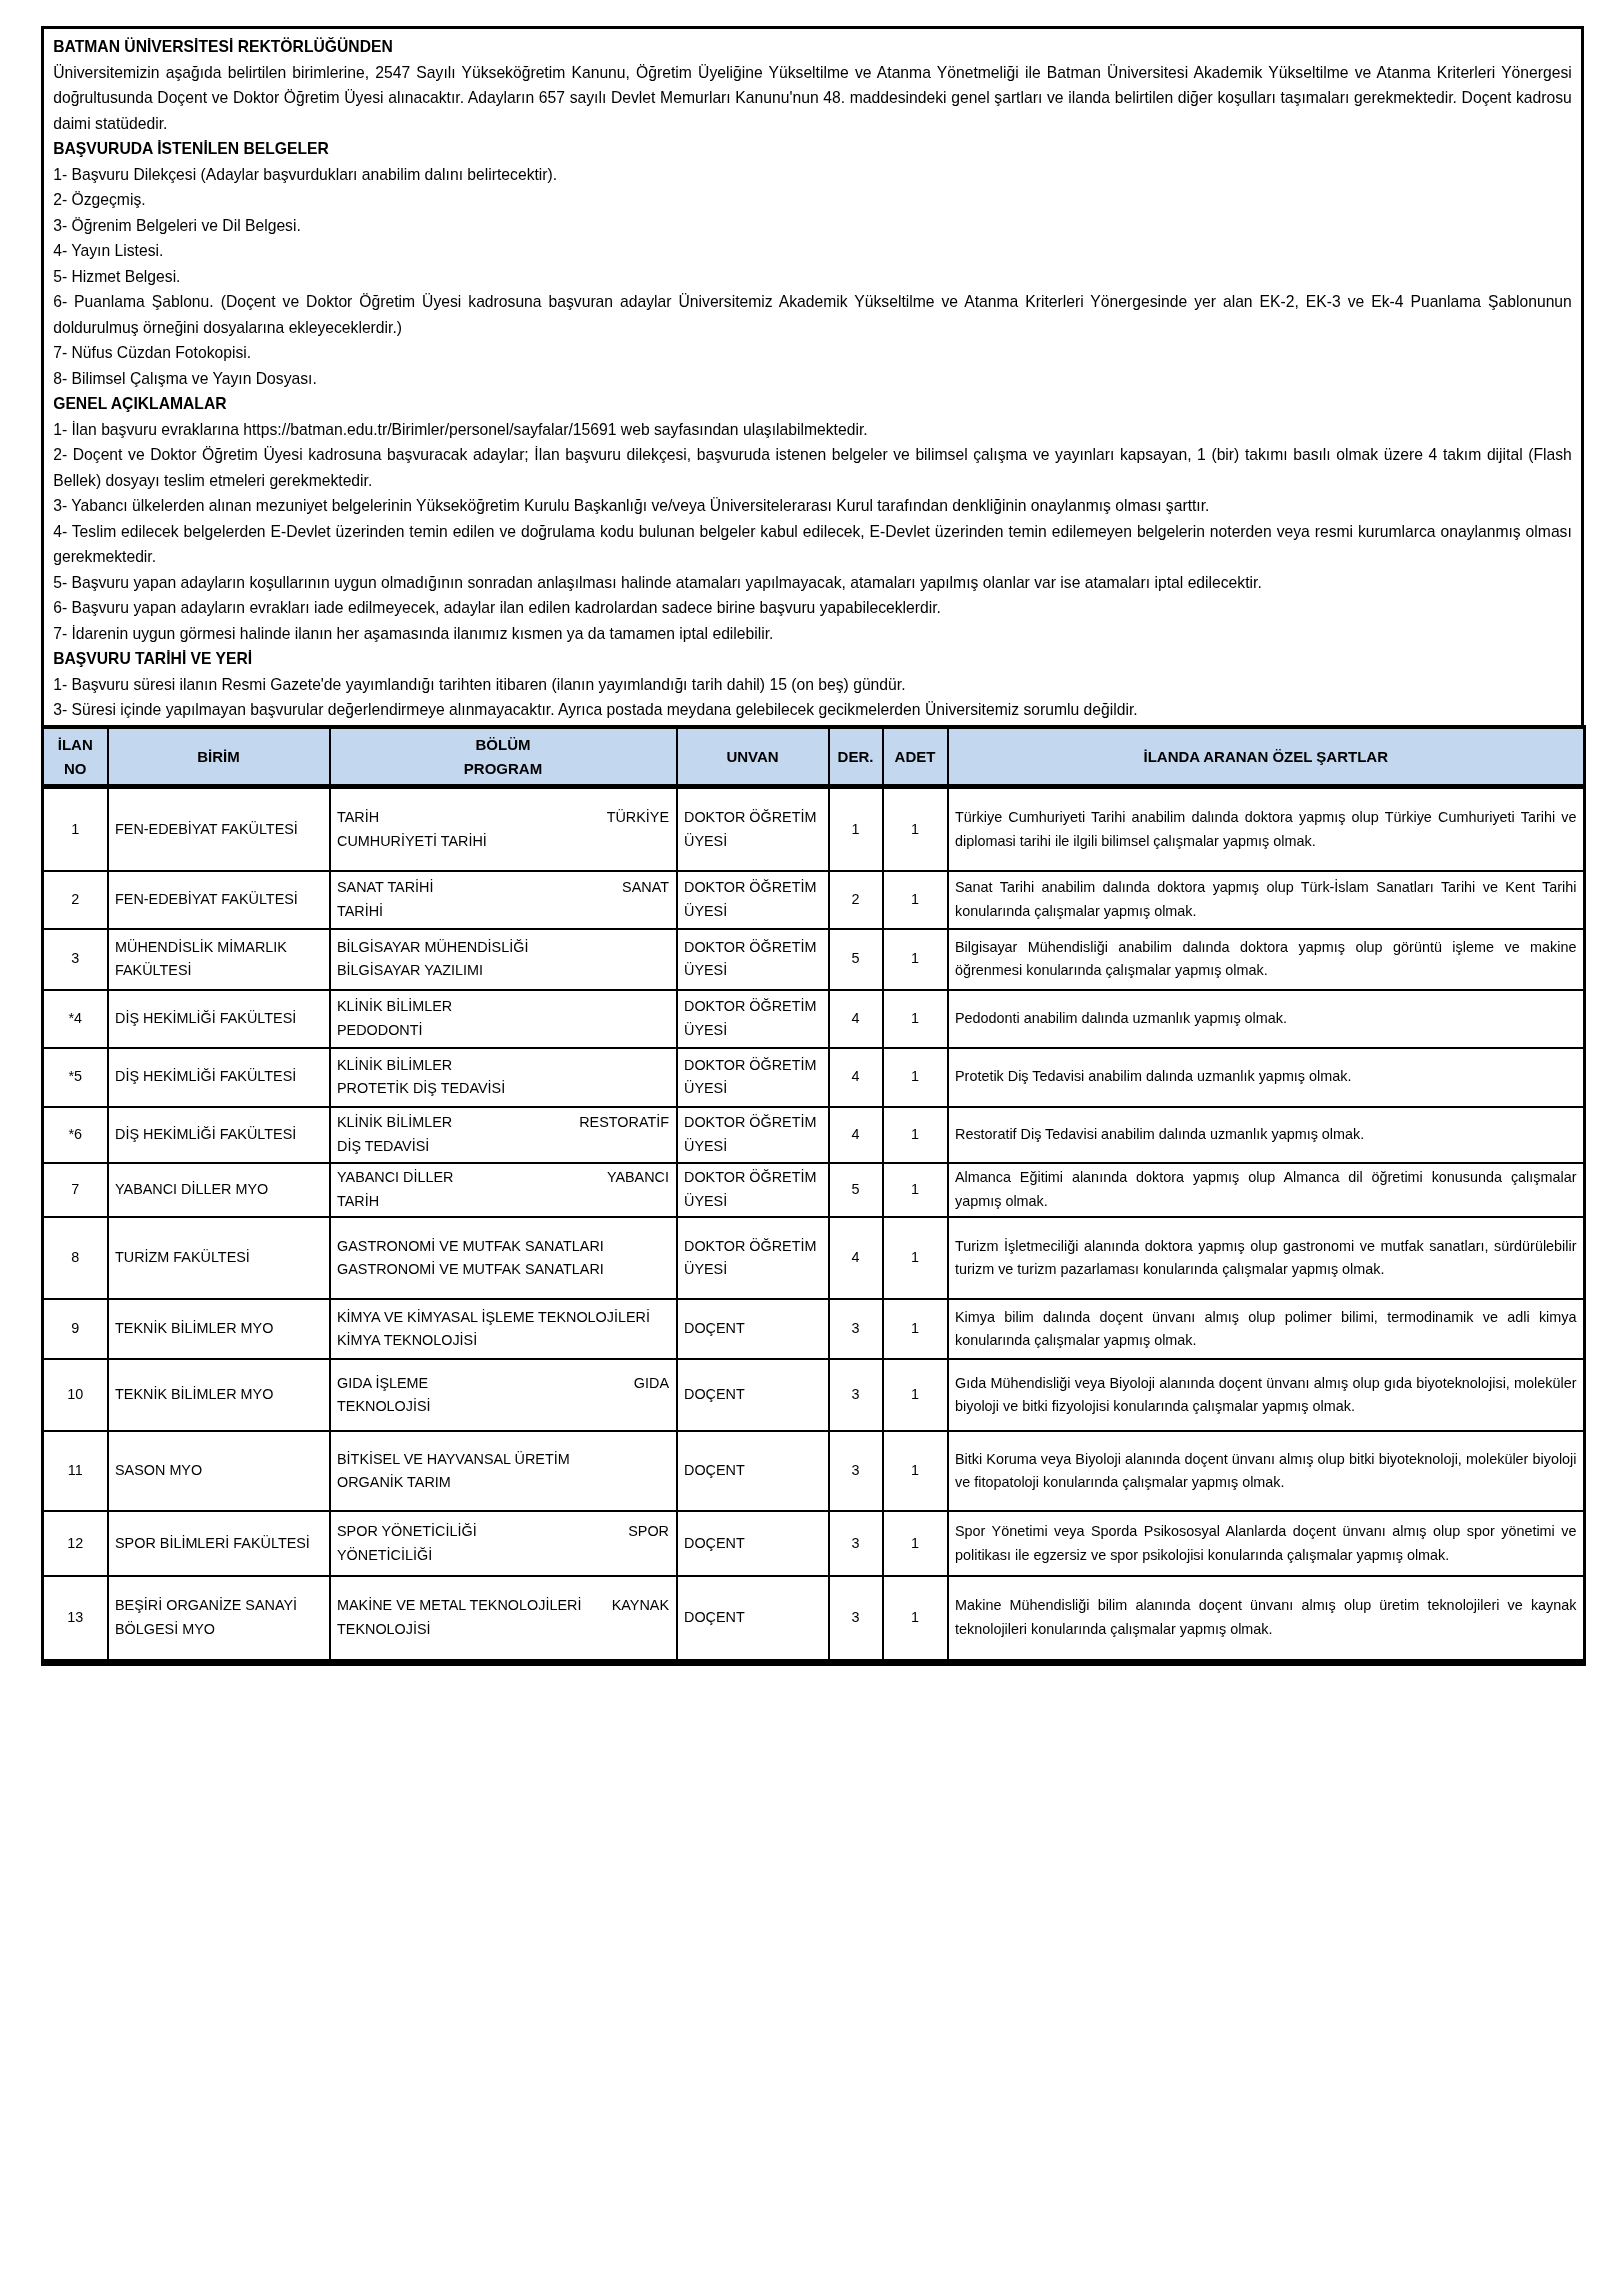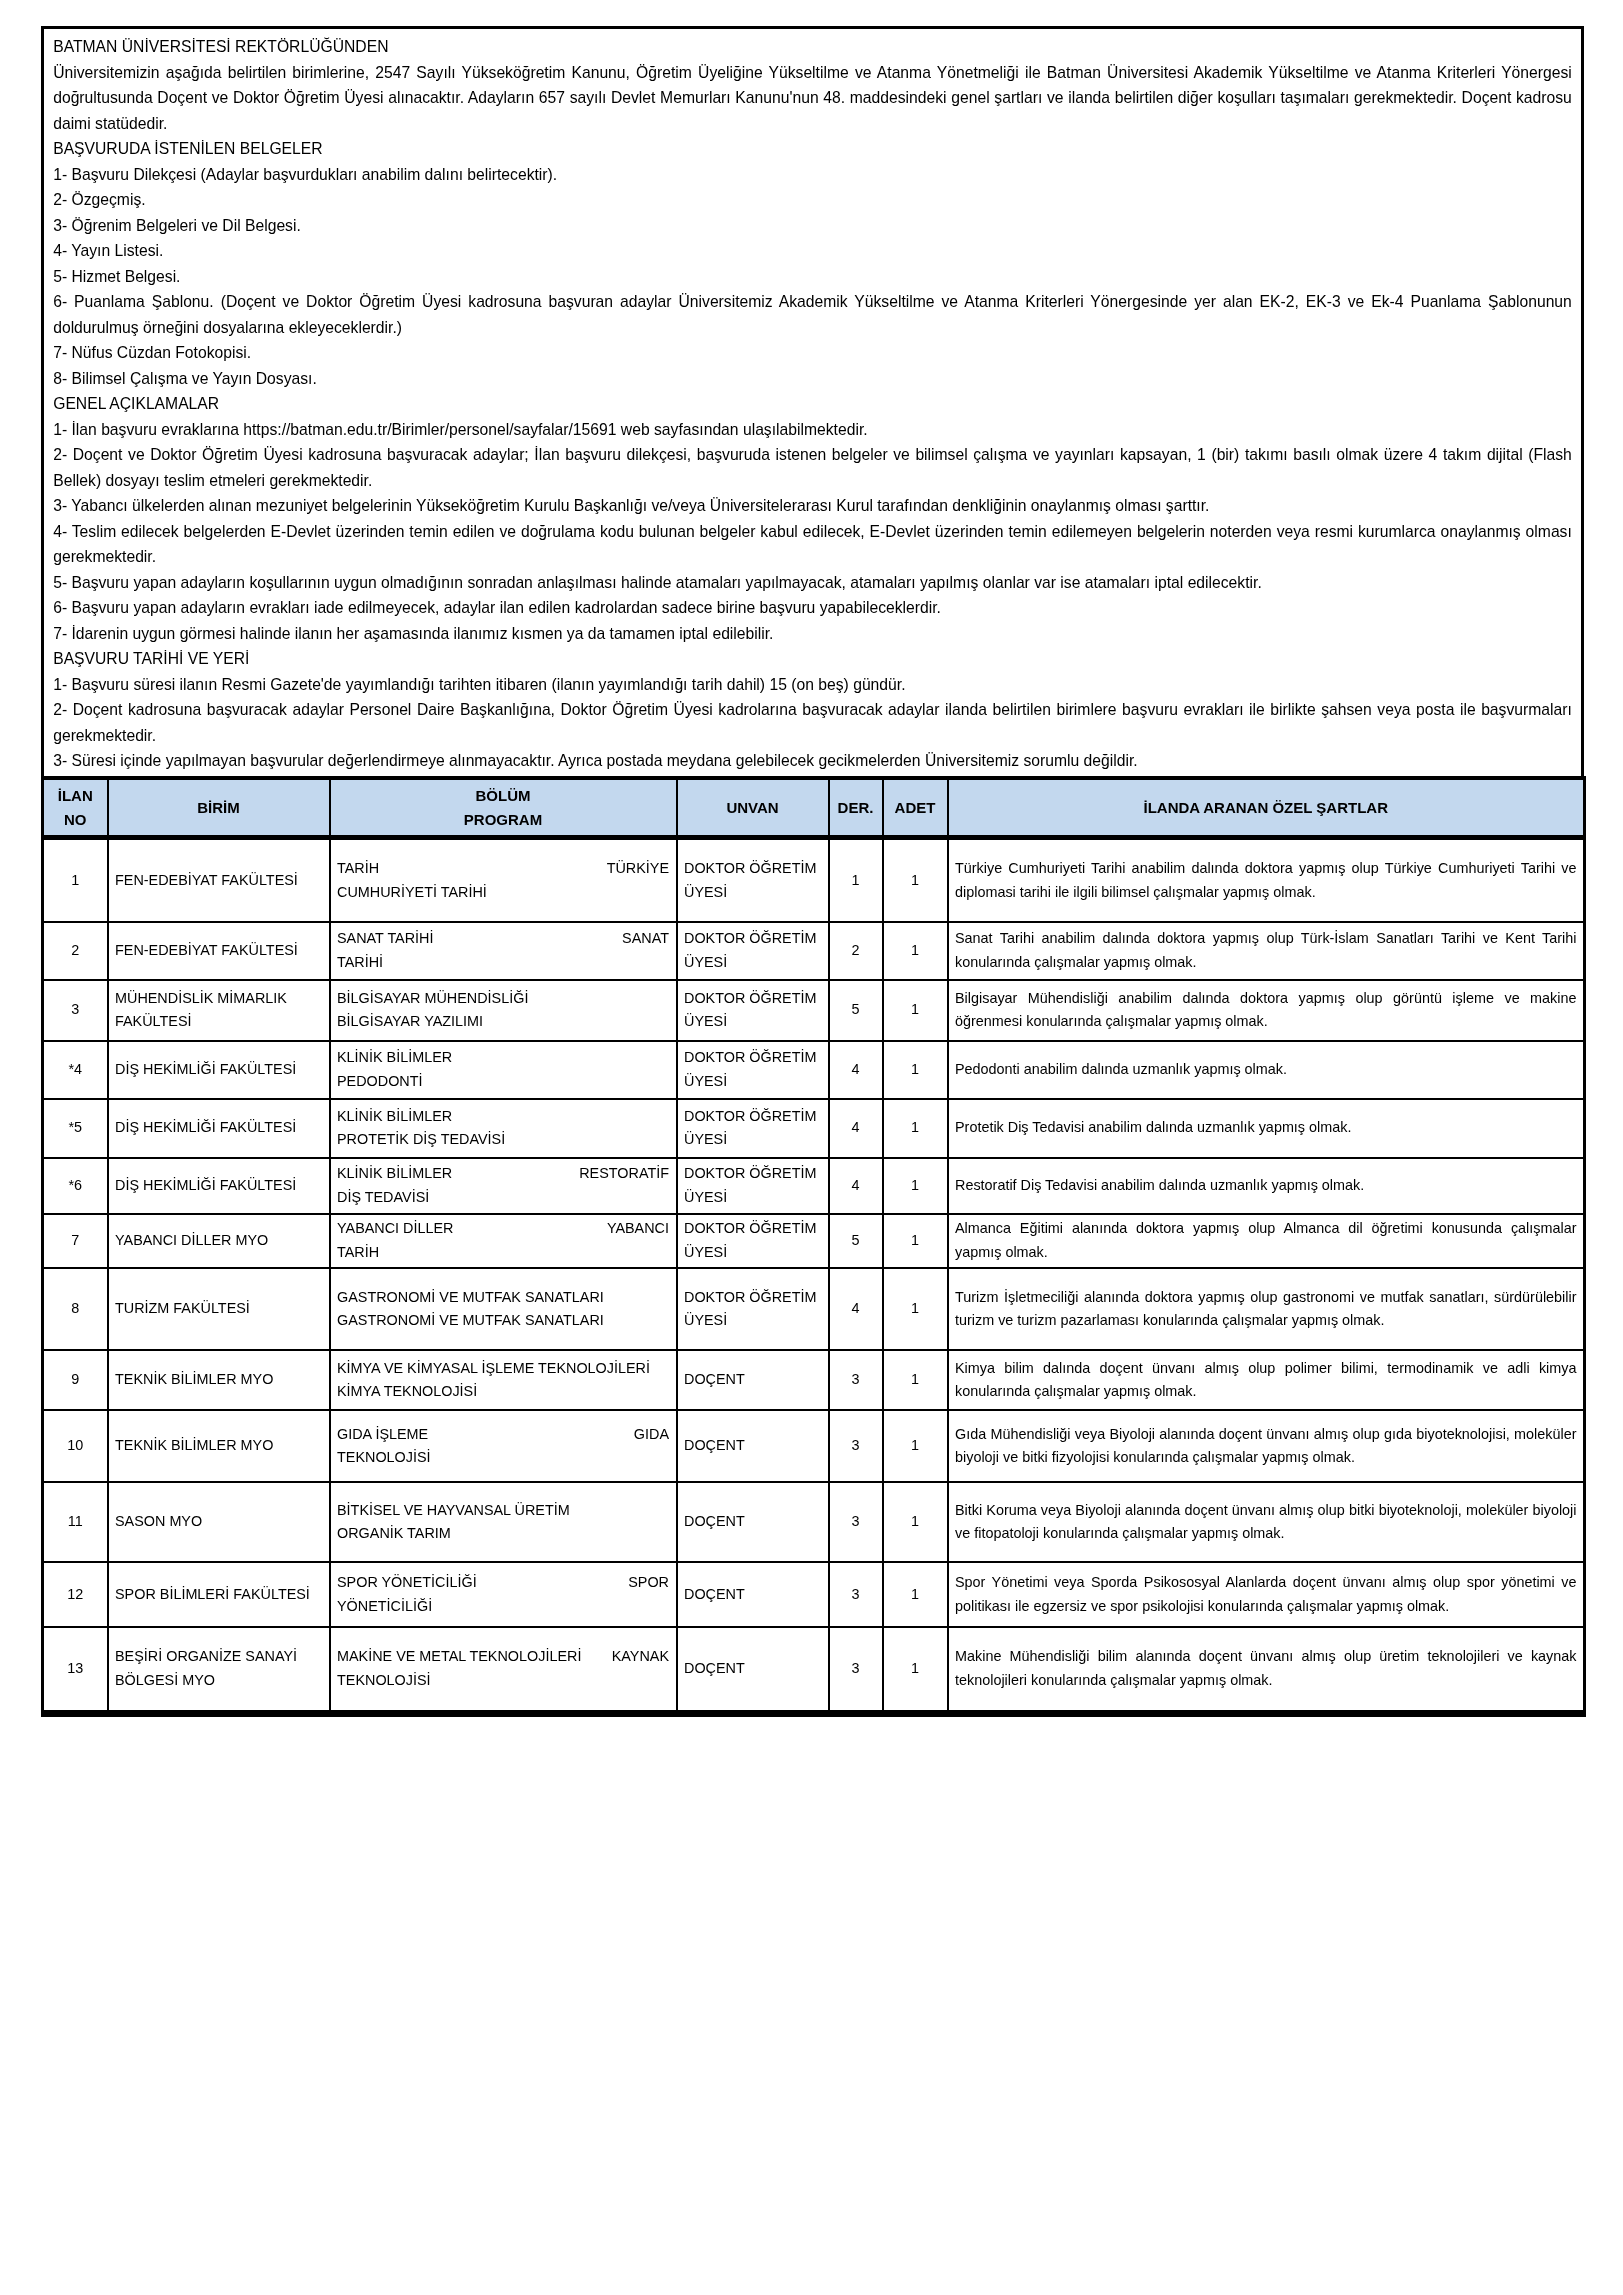--- a/index.html
+++ b/index.html
@@ -11,21 +11,21 @@
   .doc{
     position:absolute;left:41px;top:26px;width:1543px;
   }
   
   .textblock{
     border:3.3px solid #000;border-bottom:none;
     padding:5.2px 9.2px 2.6px 9.2px;
     font-size:15.7px;line-height:25.5px;text-align:justify;
   }
   .textblock p{margin:0;}
-  .bold{font-weight:normal;}
+  .bold{font-weight:bold;}
   
   table.kadro{
     width:100%;border-collapse:collapse;table-layout:fixed;
     border:3.3px solid #000;border-top:4.6px solid #000;border-bottom:7.9px solid #000;
     font-size:14.4px;line-height:23.6px;
   }
   table.kadro th,table.kadro td{
     border:2px solid #000;
     padding:2.6px 6.5px;vertical-align:middle;overflow:hidden;
   }
@@ -76,21 +76,20 @@
         <p>4- Teslim edilecek belgelerden E-Devlet üzerinden temin edilen ve doğrulama kodu bulunan belgeler kabul edilecek, E-Devlet üzerinden temin edilemeyen belgelerin noterden veya resmi kurumlarca onaylanmış olması gerekmektedir.</p>
         <p>5- Başvuru yapan adayların koşullarının uygun olmadığının sonradan anlaşılması halinde atamaları yapılmayacak, atamaları yapılmış olanlar var ise atamaları iptal edilecektir.</p>
         <p>6- Başvuru yapan adayların evrakları iade edilmeyecek, adaylar ilan edilen kadrolardan sadece birine başvuru yapabileceklerdir.</p>
         <p>7- İdarenin uygun görmesi halinde ilanın her aşamasında ilanımız kısmen ya da tamamen iptal edilebilir.</p>
       </div>
 
     <p class="bold">BAŞVURU TARİHİ VE YERİ</p>
     <div>
 
     <p>1- Başvuru süresi ilanın Resmi Gazete'de yayımlandığı tarihten itibaren (ilanın yayımlandığı tarih dahil) 15 (on beş) gündür.</p>
-        <p>2- Doçent kadrosuna başvuracak adaylar Personel Daire Başkanlığına, Doktor Öğretim Üyesi kadrolarına başvuracak adaylar ilanda belirtilen birimlere başvuru evrakları ile birlikte şahsen veya posta ile başvurmaları gerekmektedir.</p>
         <p>3- Süresi içinde yapılmayan başvurular değerlendirmeye alınmayacaktır. Ayrıca postada meydana gelebilecek gecikmelerden Üniversitemiz sorumlu değildir.</p>
       </div>
   </div>
 
   <table class="kadro">
     <colgroup>
       <col style="width:65px">
         <col style="width:222px">
         <col style="width:347px">
       <col style="width:152px">

